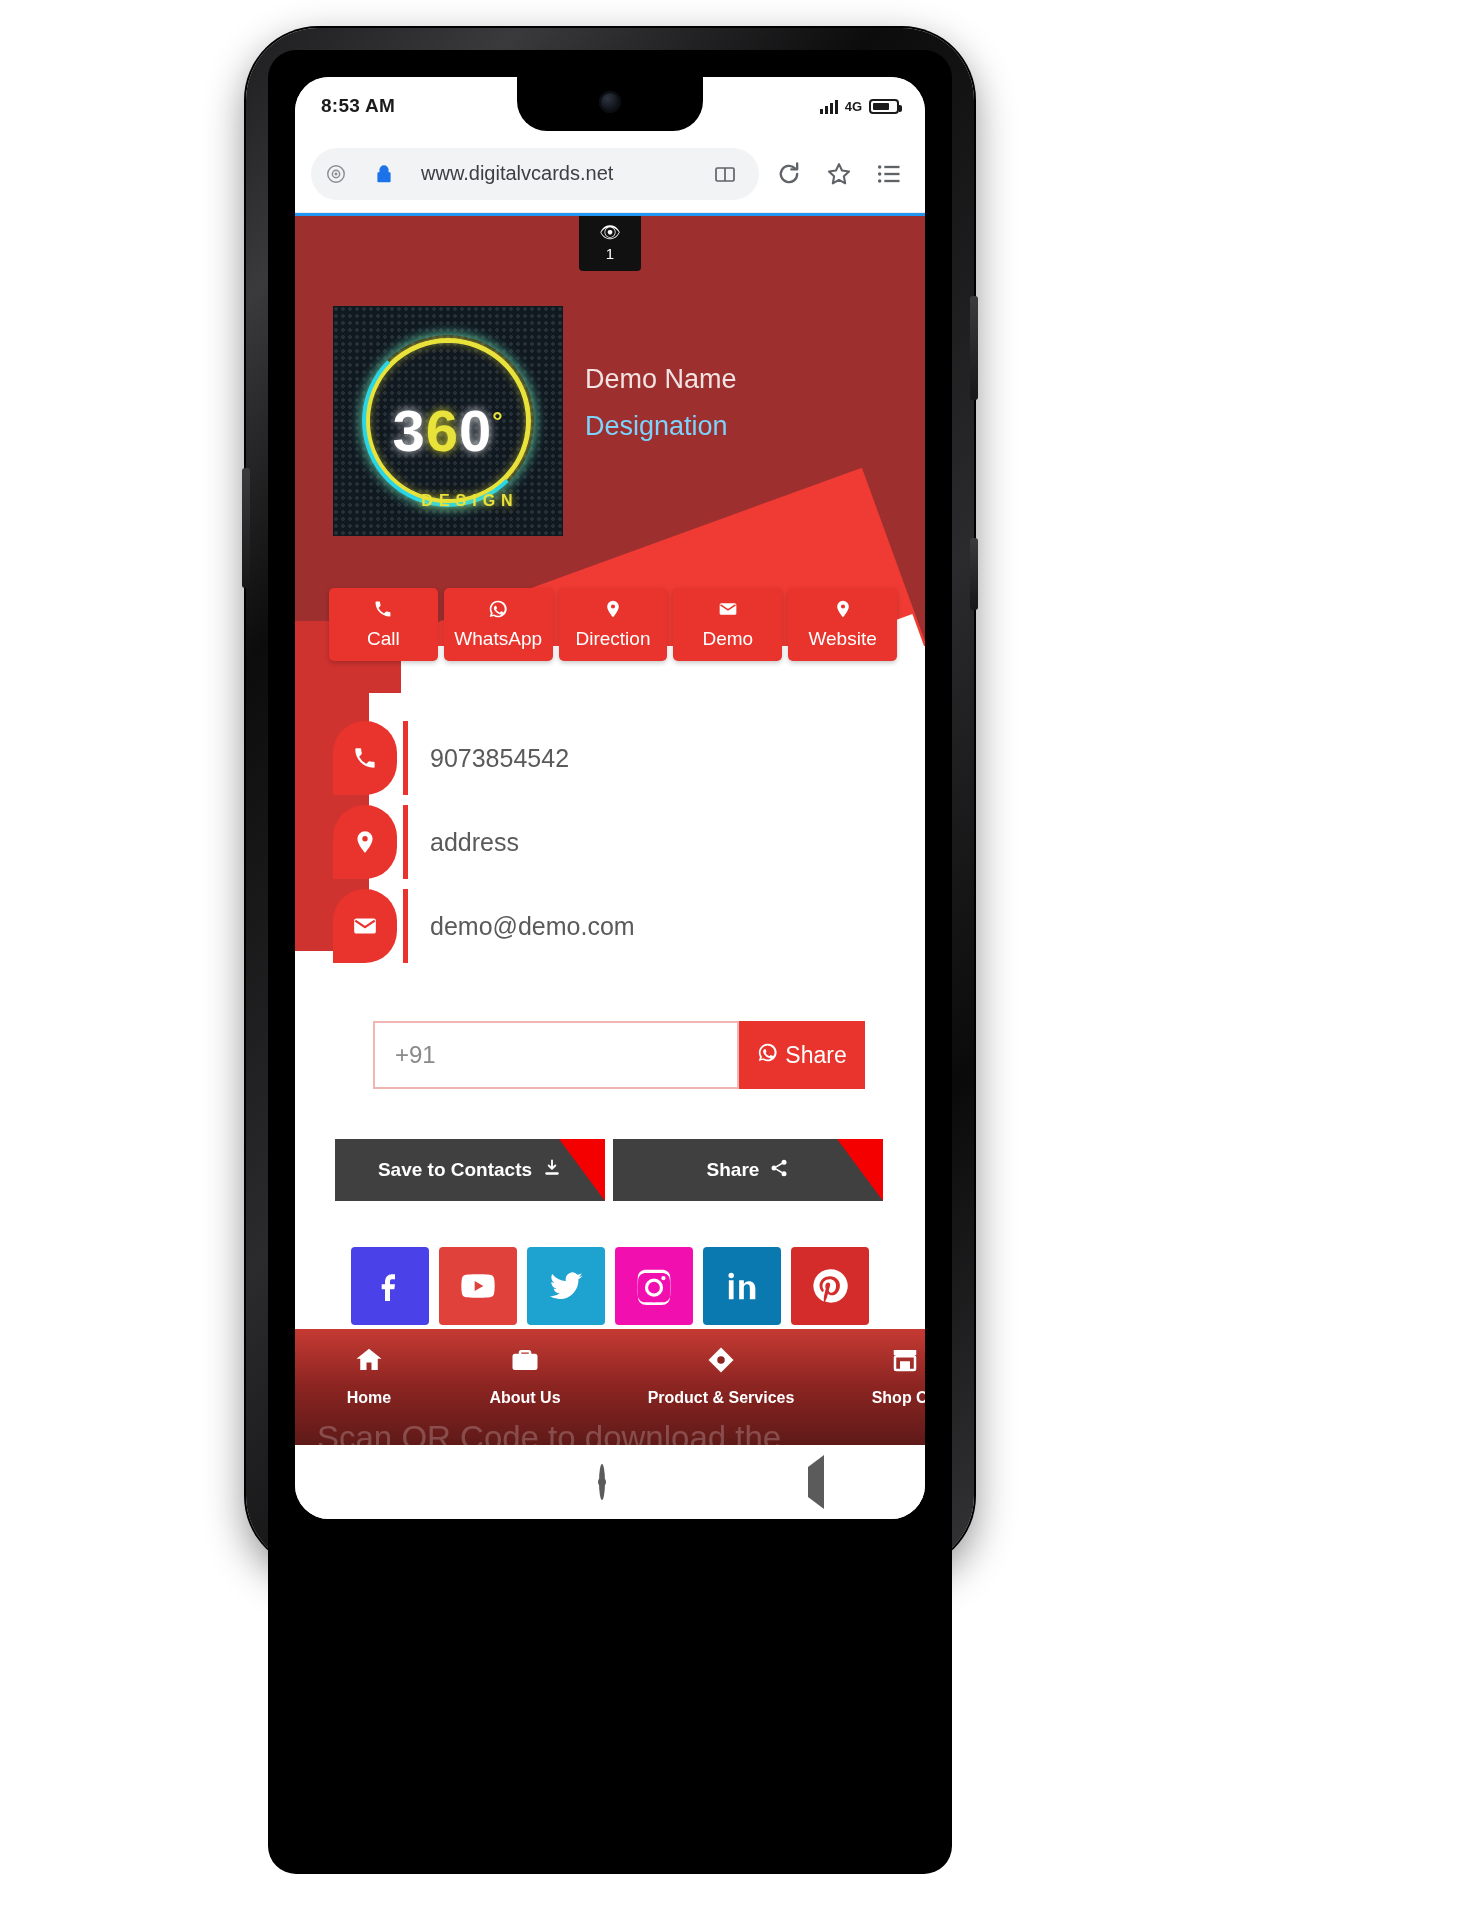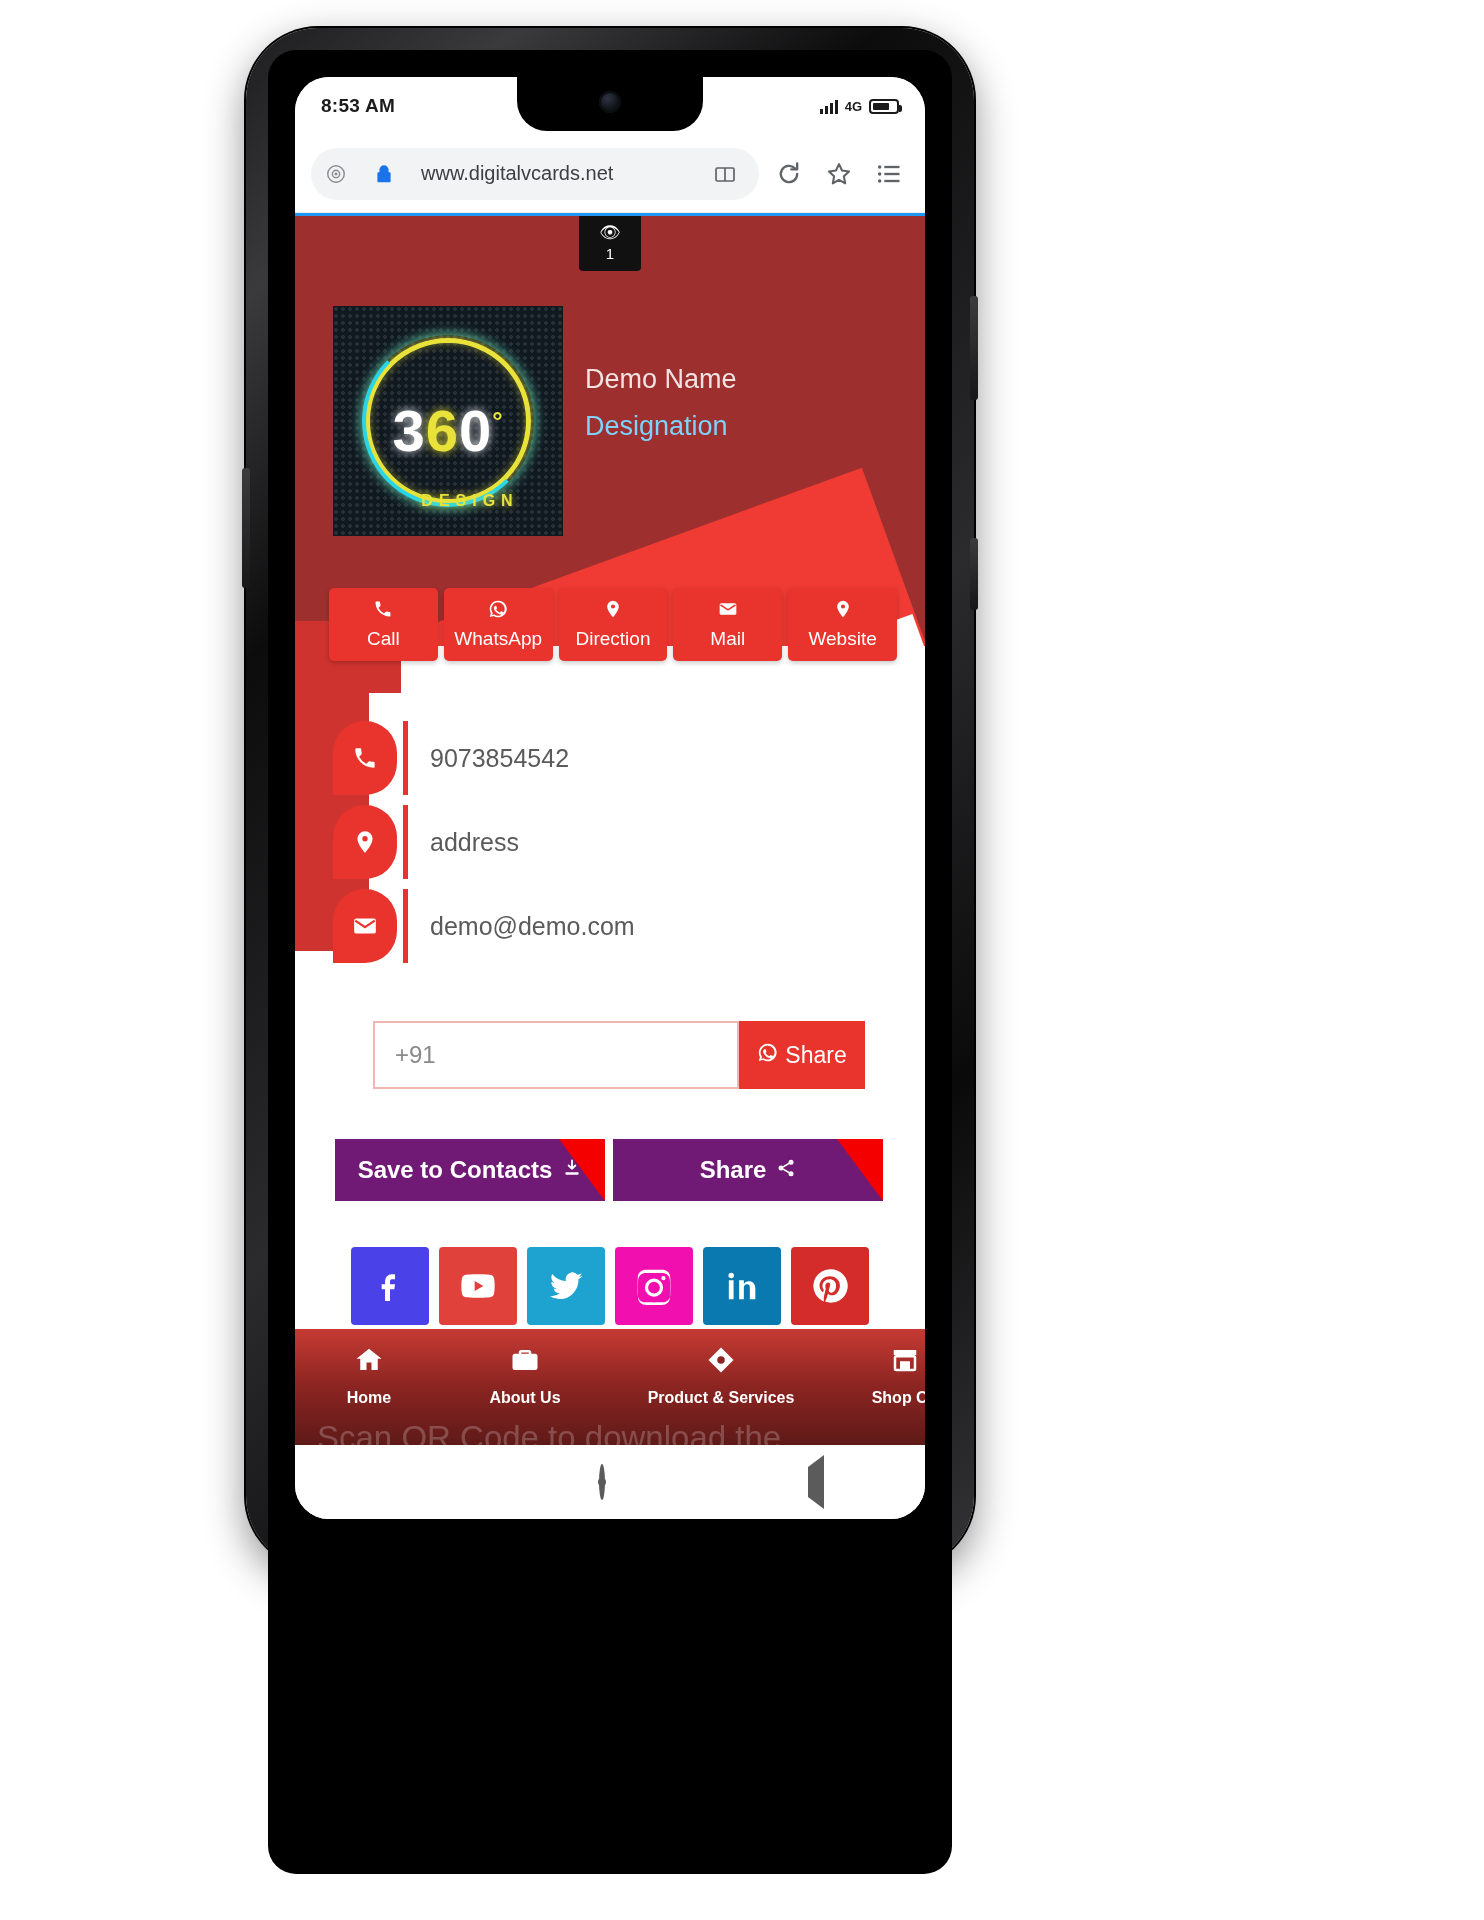--- a/index.html
+++ b/index.html
@@ -207,23 +207,23 @@
   }
   #share-input-btn {
     width: 126px; background: #e8342c; color: #fff;
     display:flex; align-items:center; justify-content:center; gap: 7px;
     font-size: 23px;
   }
 
   
   #cta-row { display: flex; gap: 8px; margin: 50px 42px 0 40px; }
   .cta {
-    position: relative; flex: 1; background: #701a75; color: #fff;
+    position: relative; flex: 1; background: #404040; color: #fff;
     height: 62px; display:flex; align-items:center; justify-content:center; gap: 10px;
-    font-size: 24px; font-weight: 700; overflow: hidden;
+    font-size: 19px; font-weight: 700; overflow: hidden;
   }
   .cta .corner {
     position: absolute; right: 0; top: 0; width: 0; height: 0;
     border-top: 62px solid #f50000; border-left: 46px solid transparent;
   }
   .cta span.lbl { position: relative; z-index: 2; }
   .cta span.ci { position: relative; z-index: 2; font-size: 21px; }
 
   
   #social-row { display: flex; gap: 10px; justify-content: center; margin: 46px 0 0; padding: 0 40px; }
@@ -388,21 +388,21 @@
               <span class="act-lbl">Direction</span>
             </div>
             <div class="act-btn">
               <span class="act-ico">
                 <svg width="20" height="20" viewBox="0 0 24 24" fill="#fff">
                     <path d="M2 5h20v14H2z" opacity=".0"></path>
                     <rect x="2" y="5" width="20" height="14" rx="2"></rect>
                     <path d="M3 7l9 6 9-6" fill="none" stroke="#e8342c" stroke-width="2"></path>
                   </svg>
               </span>
-              <span class="act-lbl">Mail</span>
+              <span class="act-lbl">Demo</span>
             </div>
             <div class="act-btn">
               <span class="act-ico">
                 <svg width="20" height="20" viewBox="0 0 24 24" fill="#fff">
                     <path d="M12 2a7 7 0 00-7 7c0 5.2 7 13 7 13s7-7.8 7-13a7 7 0 00-7-7zm0 9.5A2.5 2.5 0 1114.5 9 2.5 2.5 0 0112 11.5z"></path>
                   </svg>
               </span>
               <span class="act-lbl">Website</span>
             </div>
           </div>

